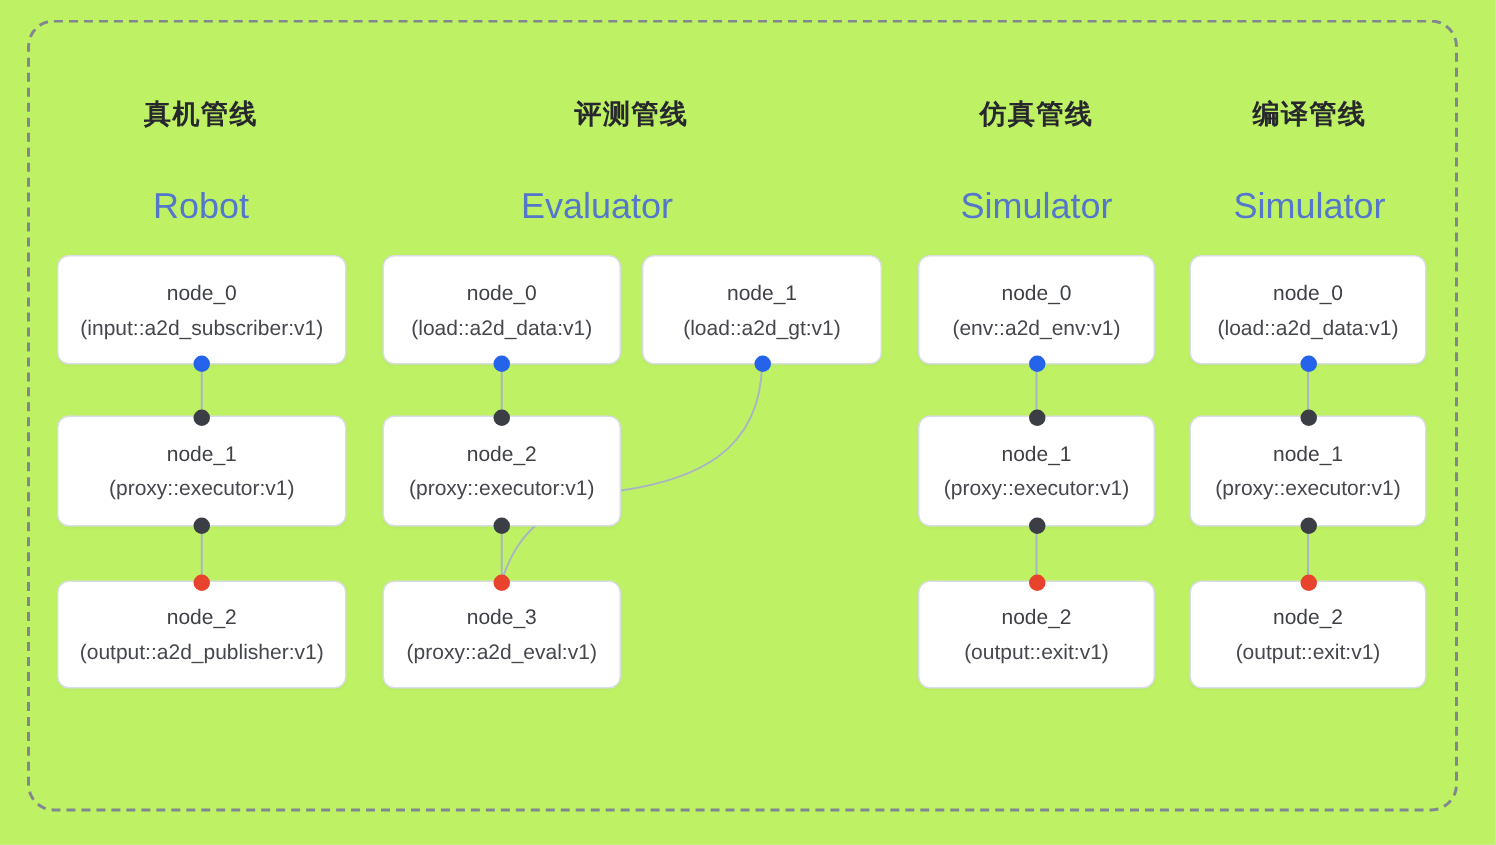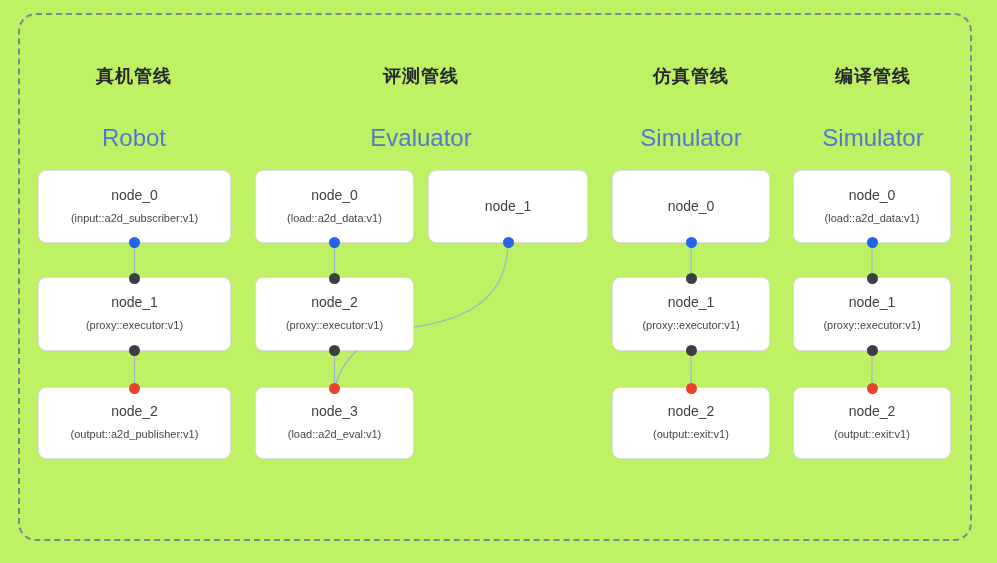--- a/index.html
+++ b/index.html
@@ -61,21 +61,21 @@
     text-align:center;
     box-sizing:border-box;
   }
   .node-label{
     font-size:14px;
     color:#3e4046;
     line-height:23px;
     white-space:nowrap;
   }
   .node-type{
-    font-size:11px;
+    font-size:14px;
     color:#45474d;
     line-height:23px;
     white-space:nowrap;
   }
   .dot{
     position:absolute;
     left:50%;
     width:11px;height:11px;
     margin-left:-5.5px;
     border-radius:50%;
@@ -90,21 +90,21 @@
 <div class="canvas" style="background-color: #bef264;">
 
   <div class="frame" style="border-color: rgb(130, 135, 143);"></div>
 
   <div class="col-title-zh" style="left: 134px; color: rgb(38, 40, 45);">真机管线</div>
   <div class="col-title-zh" style="left: 421px; color: rgb(38, 40, 45);">评测管线</div>
   <div class="col-title-zh" style="left: 691px; color: rgb(38, 40, 45);">仿真管线</div>
   <div class="col-title-zh" style="left: 873px; color: rgb(38, 40, 45); text-align: center;">编译管线</div>
 
   <div class="col-title-en" style="left: 134px; color: rgb(85, 119, 203);">Robot</div>
-  <div class="col-title-en" style="left: 421px; color: rgb(85, 119, 203);">Evaluator</div>
+  <div class="col-title-en" style="left: 398px; color: rgb(85, 119, 203);">Evaluator</div>
   <div class="col-title-en" style="left: 691px; color: rgb(85, 119, 203); text-align: center;">Simulator</div>
   <div class="col-title-en" style="left: 873px; color: rgb(85, 119, 203);">Simulator</div>
 
   <svg class="edges" width="997" height="563">
     <line x1="134.5" y1="243" x2="134.5" y2="277" style="stroke: rgb(169, 180, 196);"></line>
     <line x1="134.5" y1="351" x2="134.5" y2="387" style="stroke: rgb(169, 180, 196);"></line>
     <line x1="334.5" y1="243" x2="334.5" y2="277" style="stroke: rgb(169, 180, 196);"></line>
     <line x1="334.5" y1="351" x2="334.5" y2="387" style="stroke: rgb(169, 180, 196);"></line>
     <path d="M 508 243 C 507 302 462 320 414 327 C 374 332 346 350 335 386" style="stroke: rgb(169, 180, 196);"></path>
     <line x1="691" y1="243" x2="691" y2="277" style="stroke: rgb(169, 180, 196);"></line>
@@ -130,36 +130,38 @@
     <span class="dot dot-top" style="background-color: rgb(232, 67, 45);"></span>
   </div>
 
   <div class="node" style="left:255px;top:170px;width:159px;height:73px">
     <div class="node-label">node_0</div>
     <div class="node-type">(load::a2d_data:v1)</div>
     <span class="dot dot-bottom" style="background-color: rgb(37, 99, 235);"></span>
   </div>
   <div class="node" style="left:428px;top:170px;width:160px;height:73px">
     <div class="node-label">node_1</div>
+    <div class="node-type">(load::a2d_gt:v1)</div>
     <span class="dot dot-bottom" style="background-color: rgb(37, 99, 235);"></span>
   </div>
   <div class="node" style="left:255px;top:277px;width:159px;height:74px">
     <div class="node-label">node_2</div>
     <div class="node-type">(proxy::executor:v1)</div>
     <span class="dot dot-top" style="background-color: rgb(59, 62, 68);"></span>
     <span class="dot dot-bottom" style="background-color: rgb(59, 62, 68);"></span>
   </div>
   <div class="node" style="left:255px;top:387px;width:159px;height:72px">
     <div class="node-label">node_3</div>
-    <div class="node-type">(load::a2d_eval:v1)</div>
+    <div class="node-type">(proxy::a2d_eval:v1)</div>
     <span class="dot dot-top" style="background-color: rgb(232, 67, 45);"></span>
   </div>
 
   <div class="node" style="left:612px;top:170px;width:158px;height:73px">
     <div class="node-label">node_0</div>
+    <div class="node-type">(env::a2d_env:v1)</div>
     <span class="dot dot-bottom" style="background-color: rgb(37, 99, 235);"></span>
   </div>
   <div class="node" style="left:612px;top:277px;width:158px;height:74px">
     <div class="node-label">node_1</div>
     <div class="node-type">(proxy::executor:v1)</div>
     <span class="dot dot-top" style="background-color: rgb(59, 62, 68);"></span>
     <span class="dot dot-bottom" style="background-color: rgb(59, 62, 68);"></span>
   </div>
   <div class="node" style="left:612px;top:387px;width:158px;height:72px">
     <div class="node-label">node_2</div>

